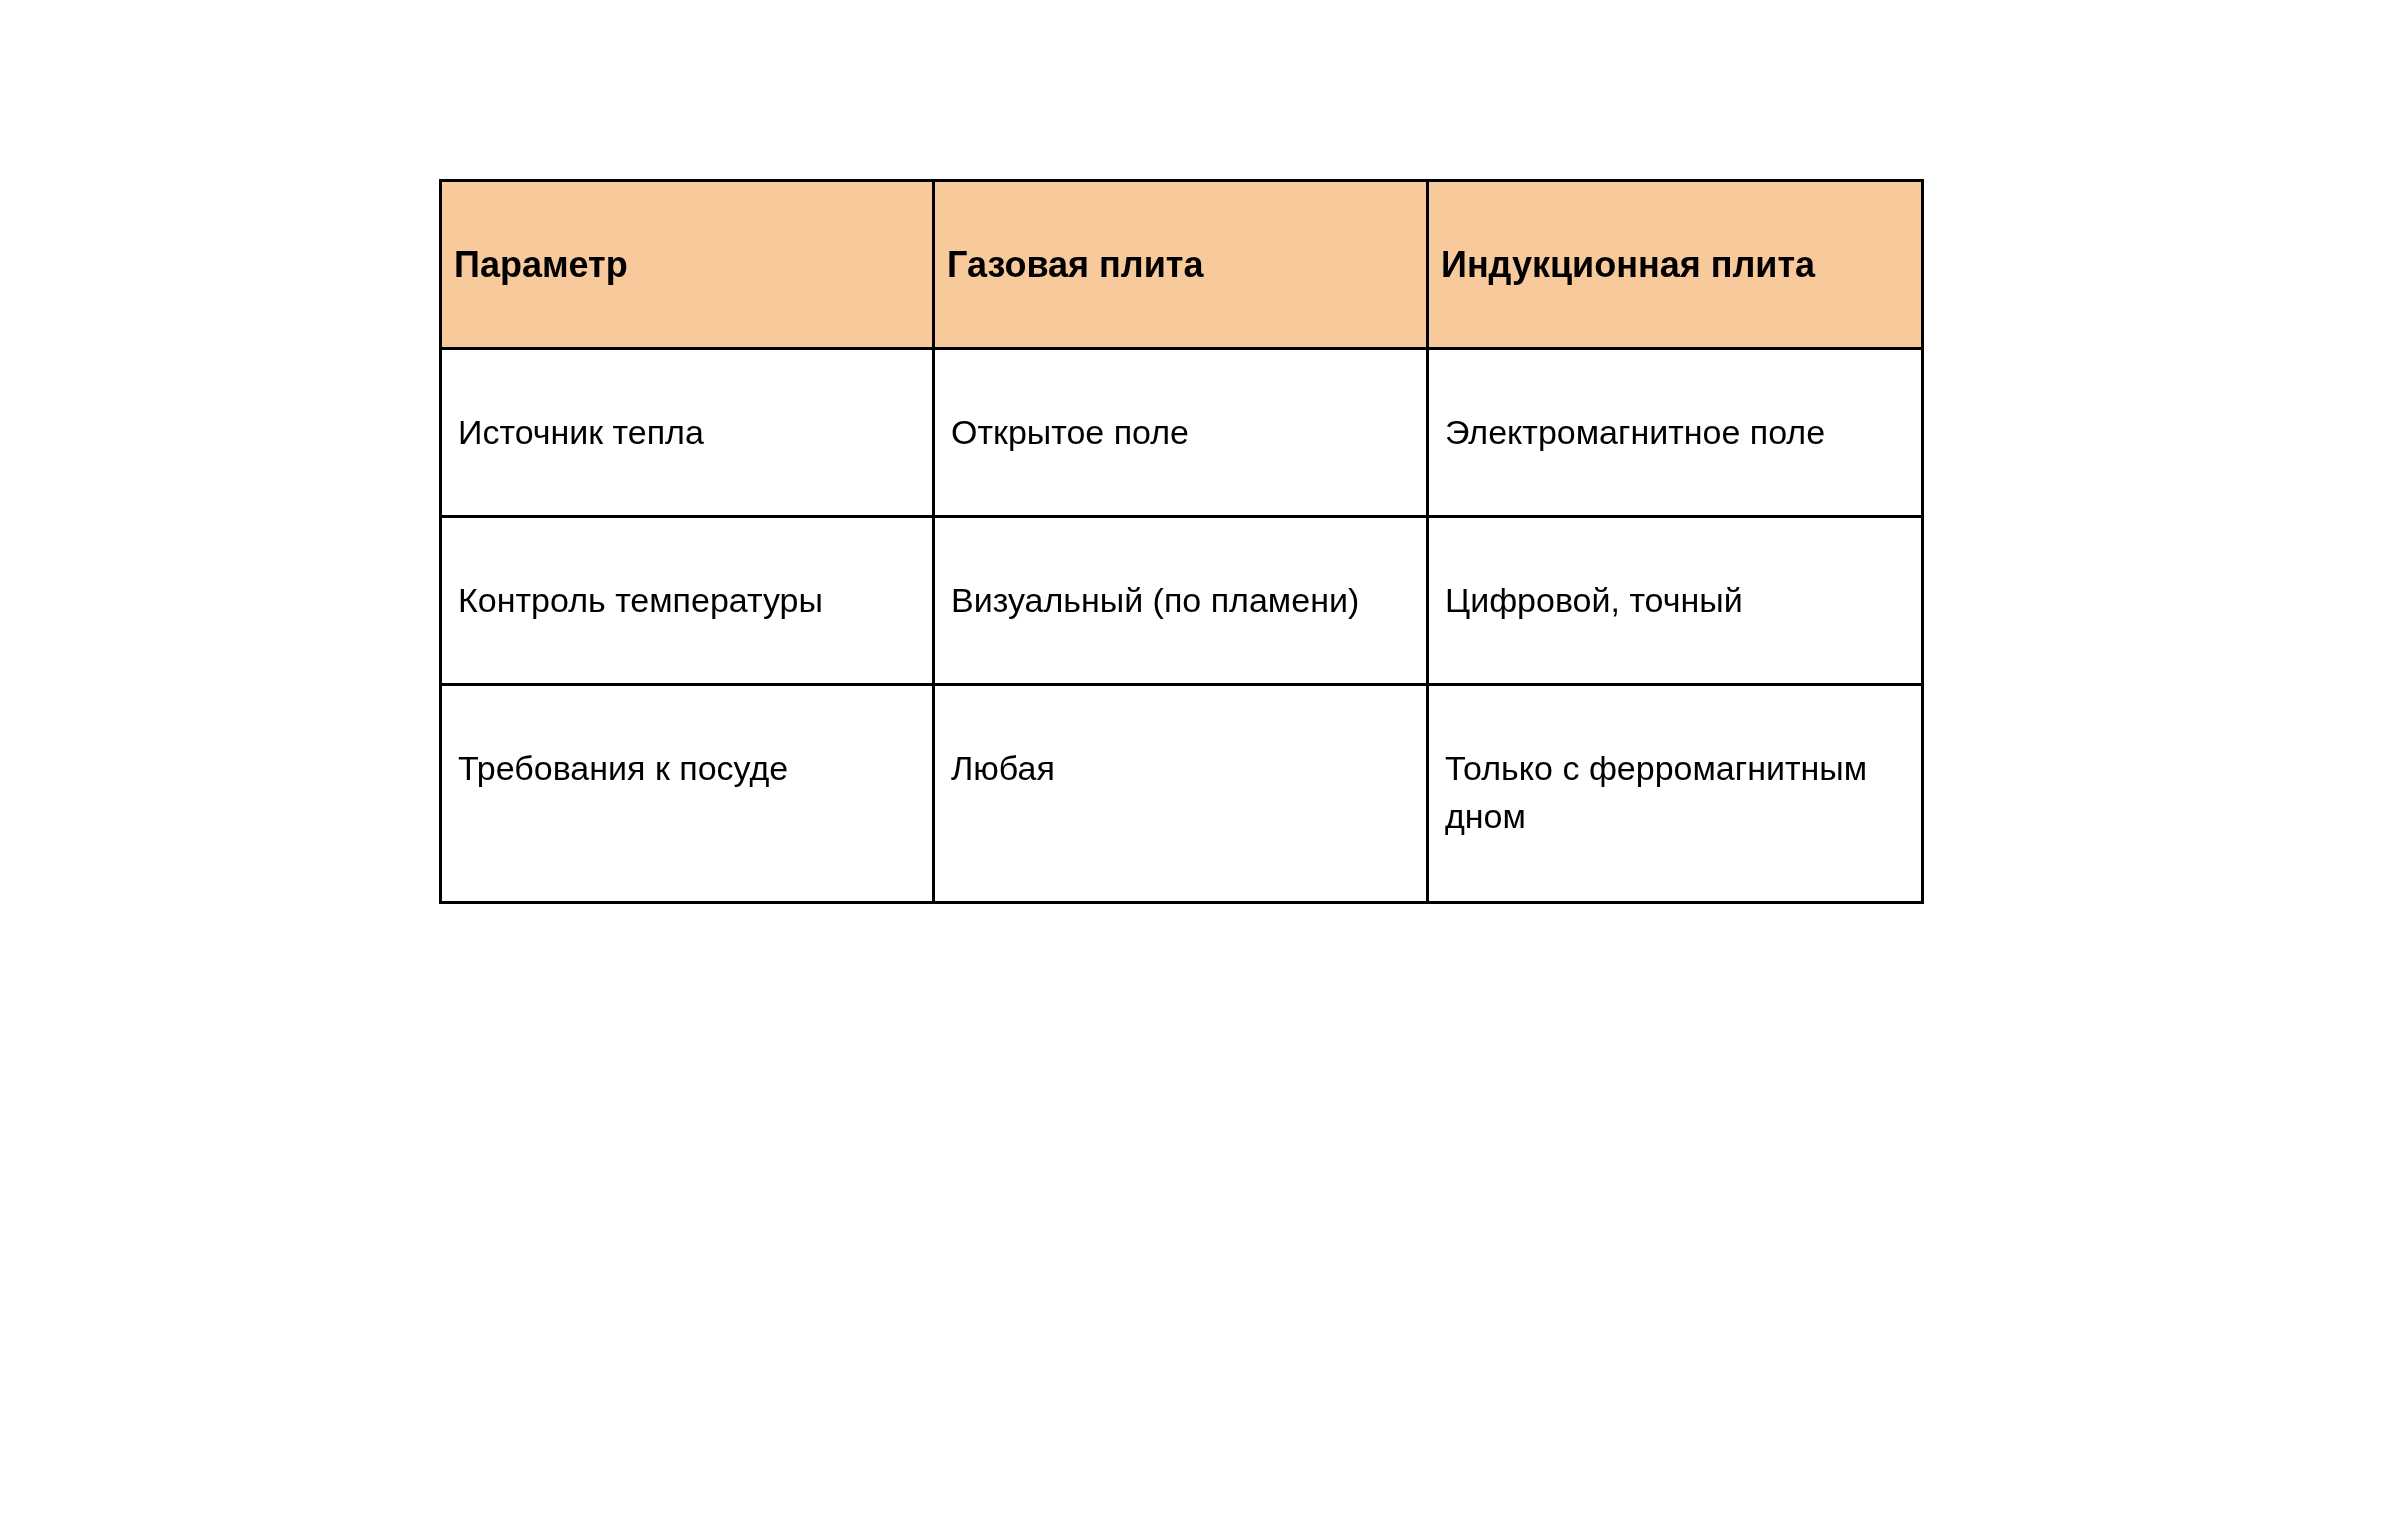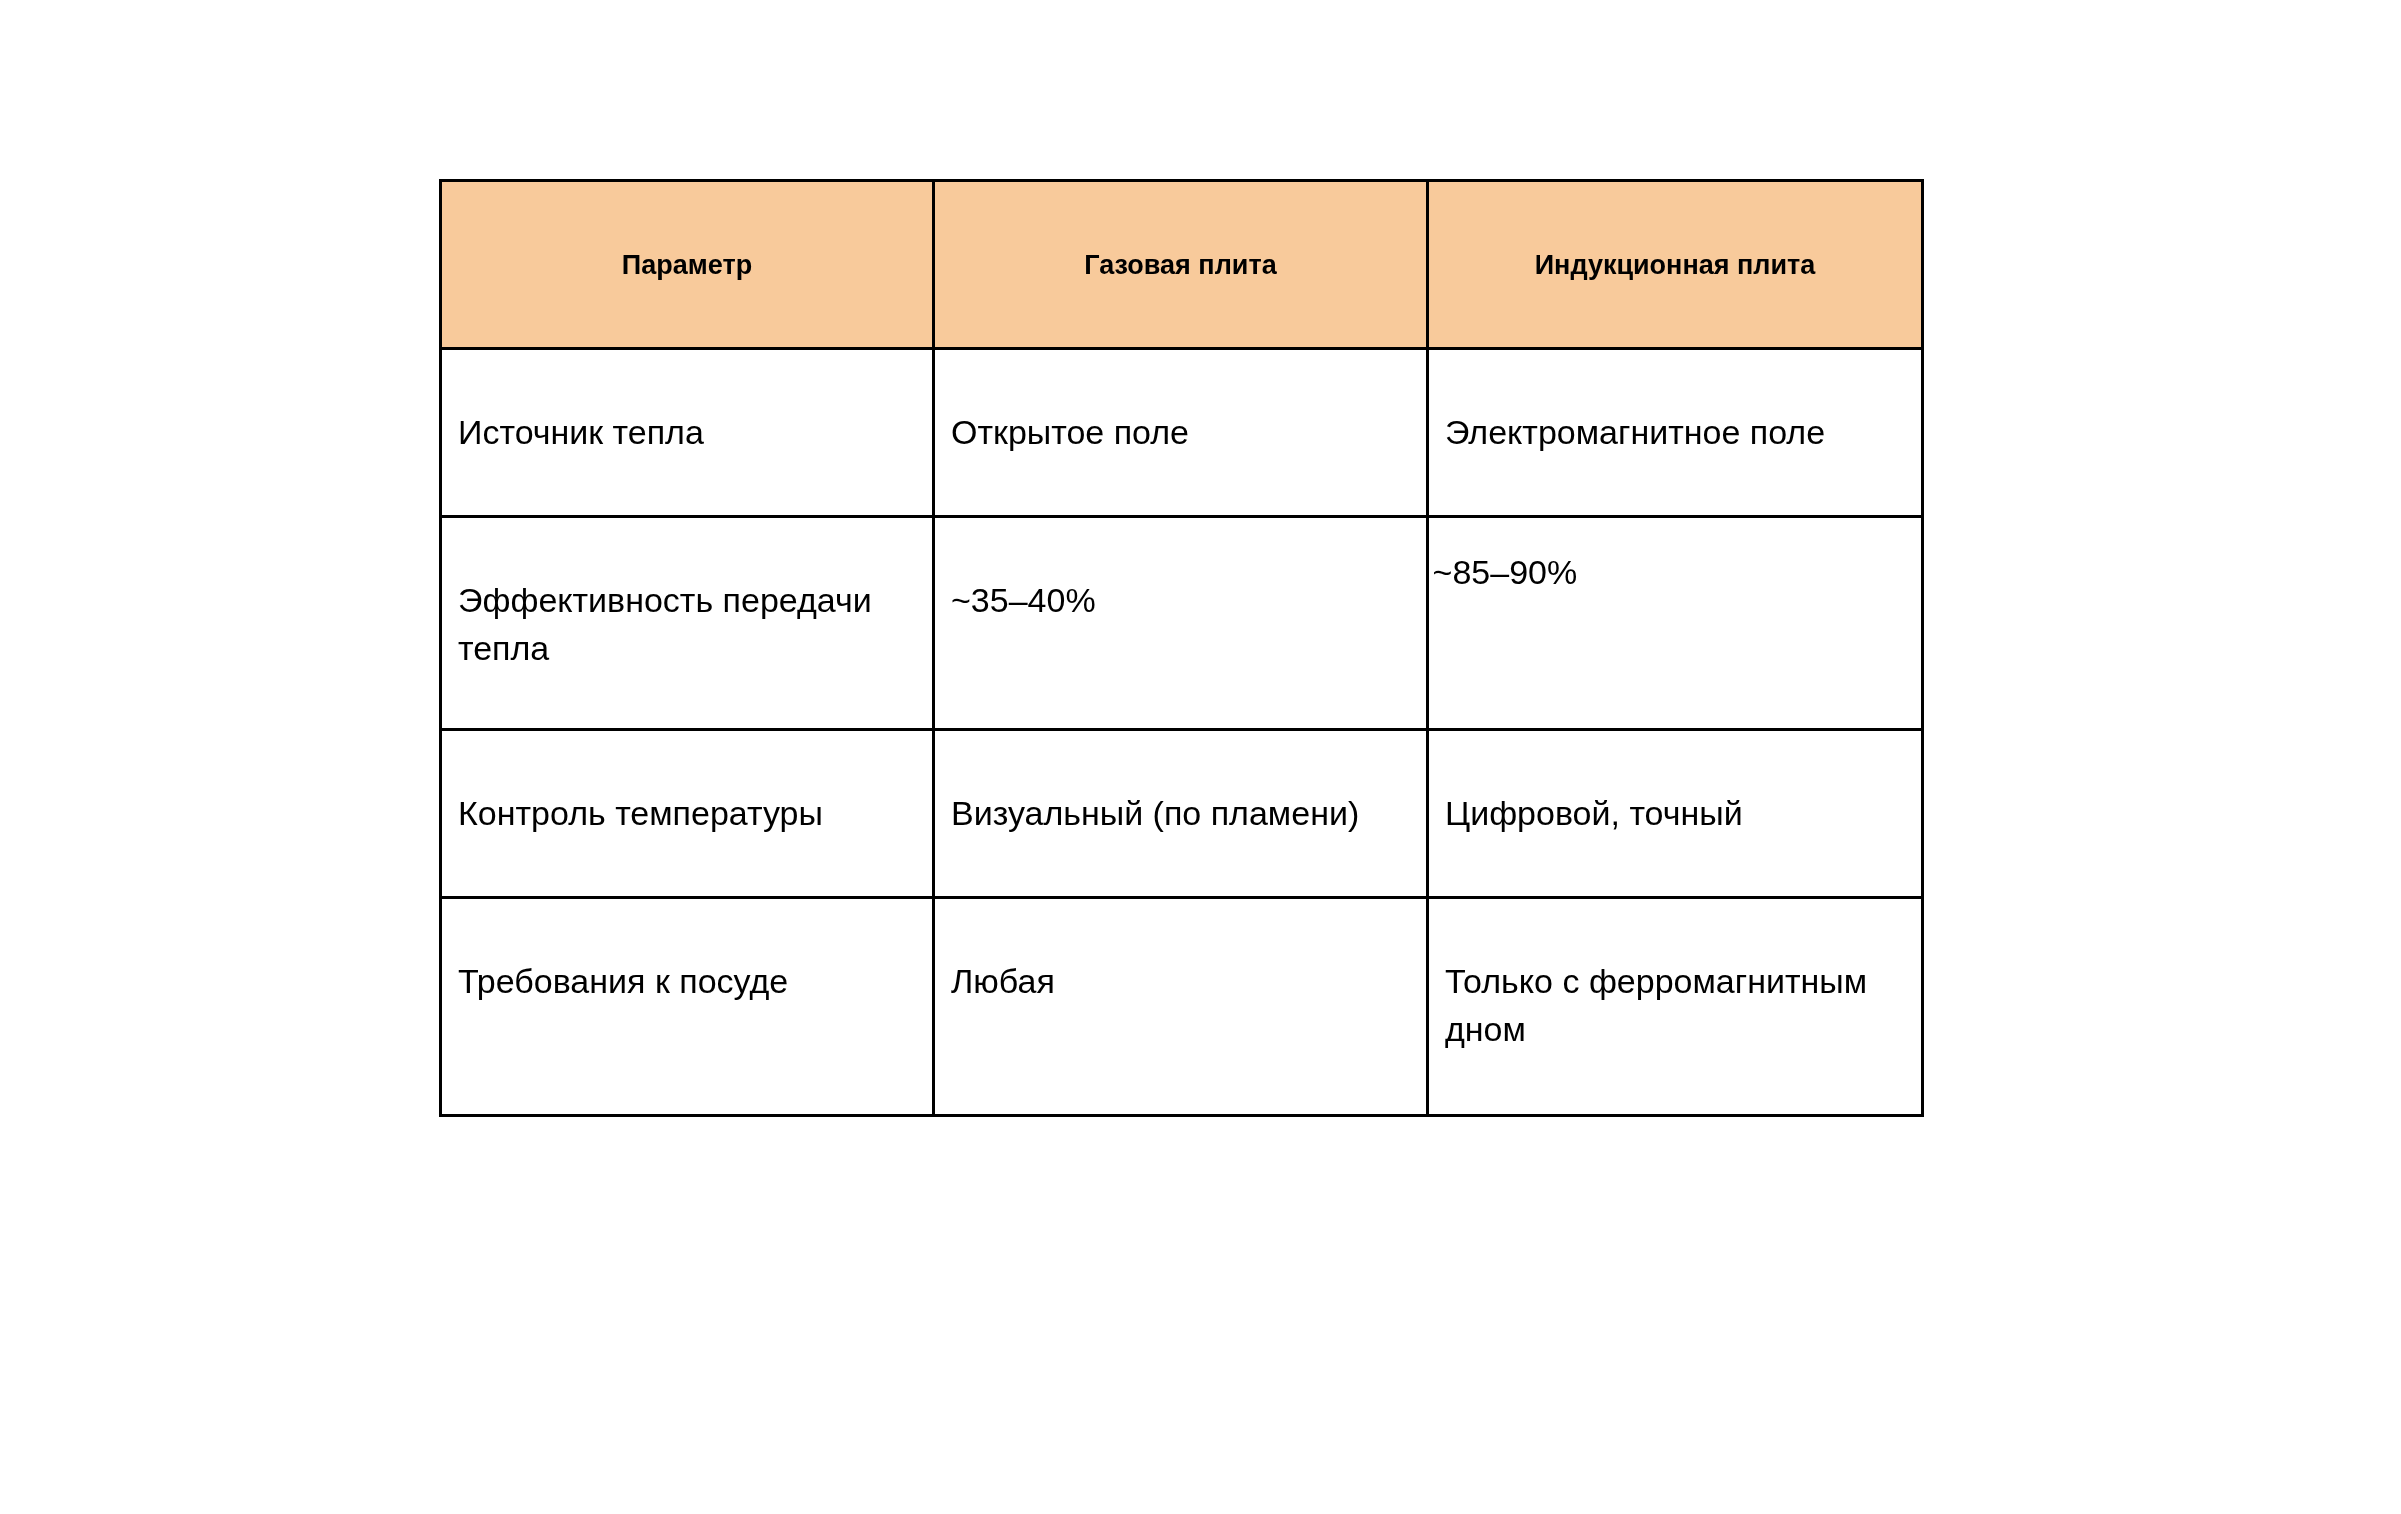--- a/index.html
+++ b/index.html
@@ -26,23 +26,23 @@
   col.c2{width:494px;}
   col.c3{width:495px;}
   .cmp-table th,.cmp-table td{
     border:3px solid var(--border-color);
     color:var(--text-color);
     overflow:hidden;
   }
   .cmp-table th{
     background:var(--header-bg);
     font-weight:bold;
-    font-size:27px;
+    font-size:36px;
     line-height:48px;
-    text-align:center;
+    text-align:left;
     vertical-align:middle;
     padding:0 12px;
   }
   .cmp-table td{
     font-size:34px;
     line-height:48px;
     font-weight:normal;
     text-align:left;
     vertical-align:top;
     padding:58px 14.4px 14.4px 16px;
@@ -74,25 +74,20 @@
         <th>Газовая плита</th>
         <th>Индукционная плита</th>
       </tr>
     </thead>
     <tbody>
       <tr class="r1">
         <td>Источник тепла</td>
         <td>Открытое поле</td>
         <td>Электромагнитное поле</td>
       </tr>
-      <tr class="r2">
-        <td>Эффективность передачи тепла</td>
-        <td>~35–40%</td>
-        <td class="raised">~85–90%</td>
-      </tr>
       <tr class="r3">
         <td>Контроль температуры</td>
         <td>Визуальный (по пламени)</td>
         <td>Цифровой, точный</td>
       </tr>
       <tr class="r5">
         <td>Требования к посуде</td>
         <td>Любая</td>
         <td>Только с ферромагнитным дном</td>
       </tr>

